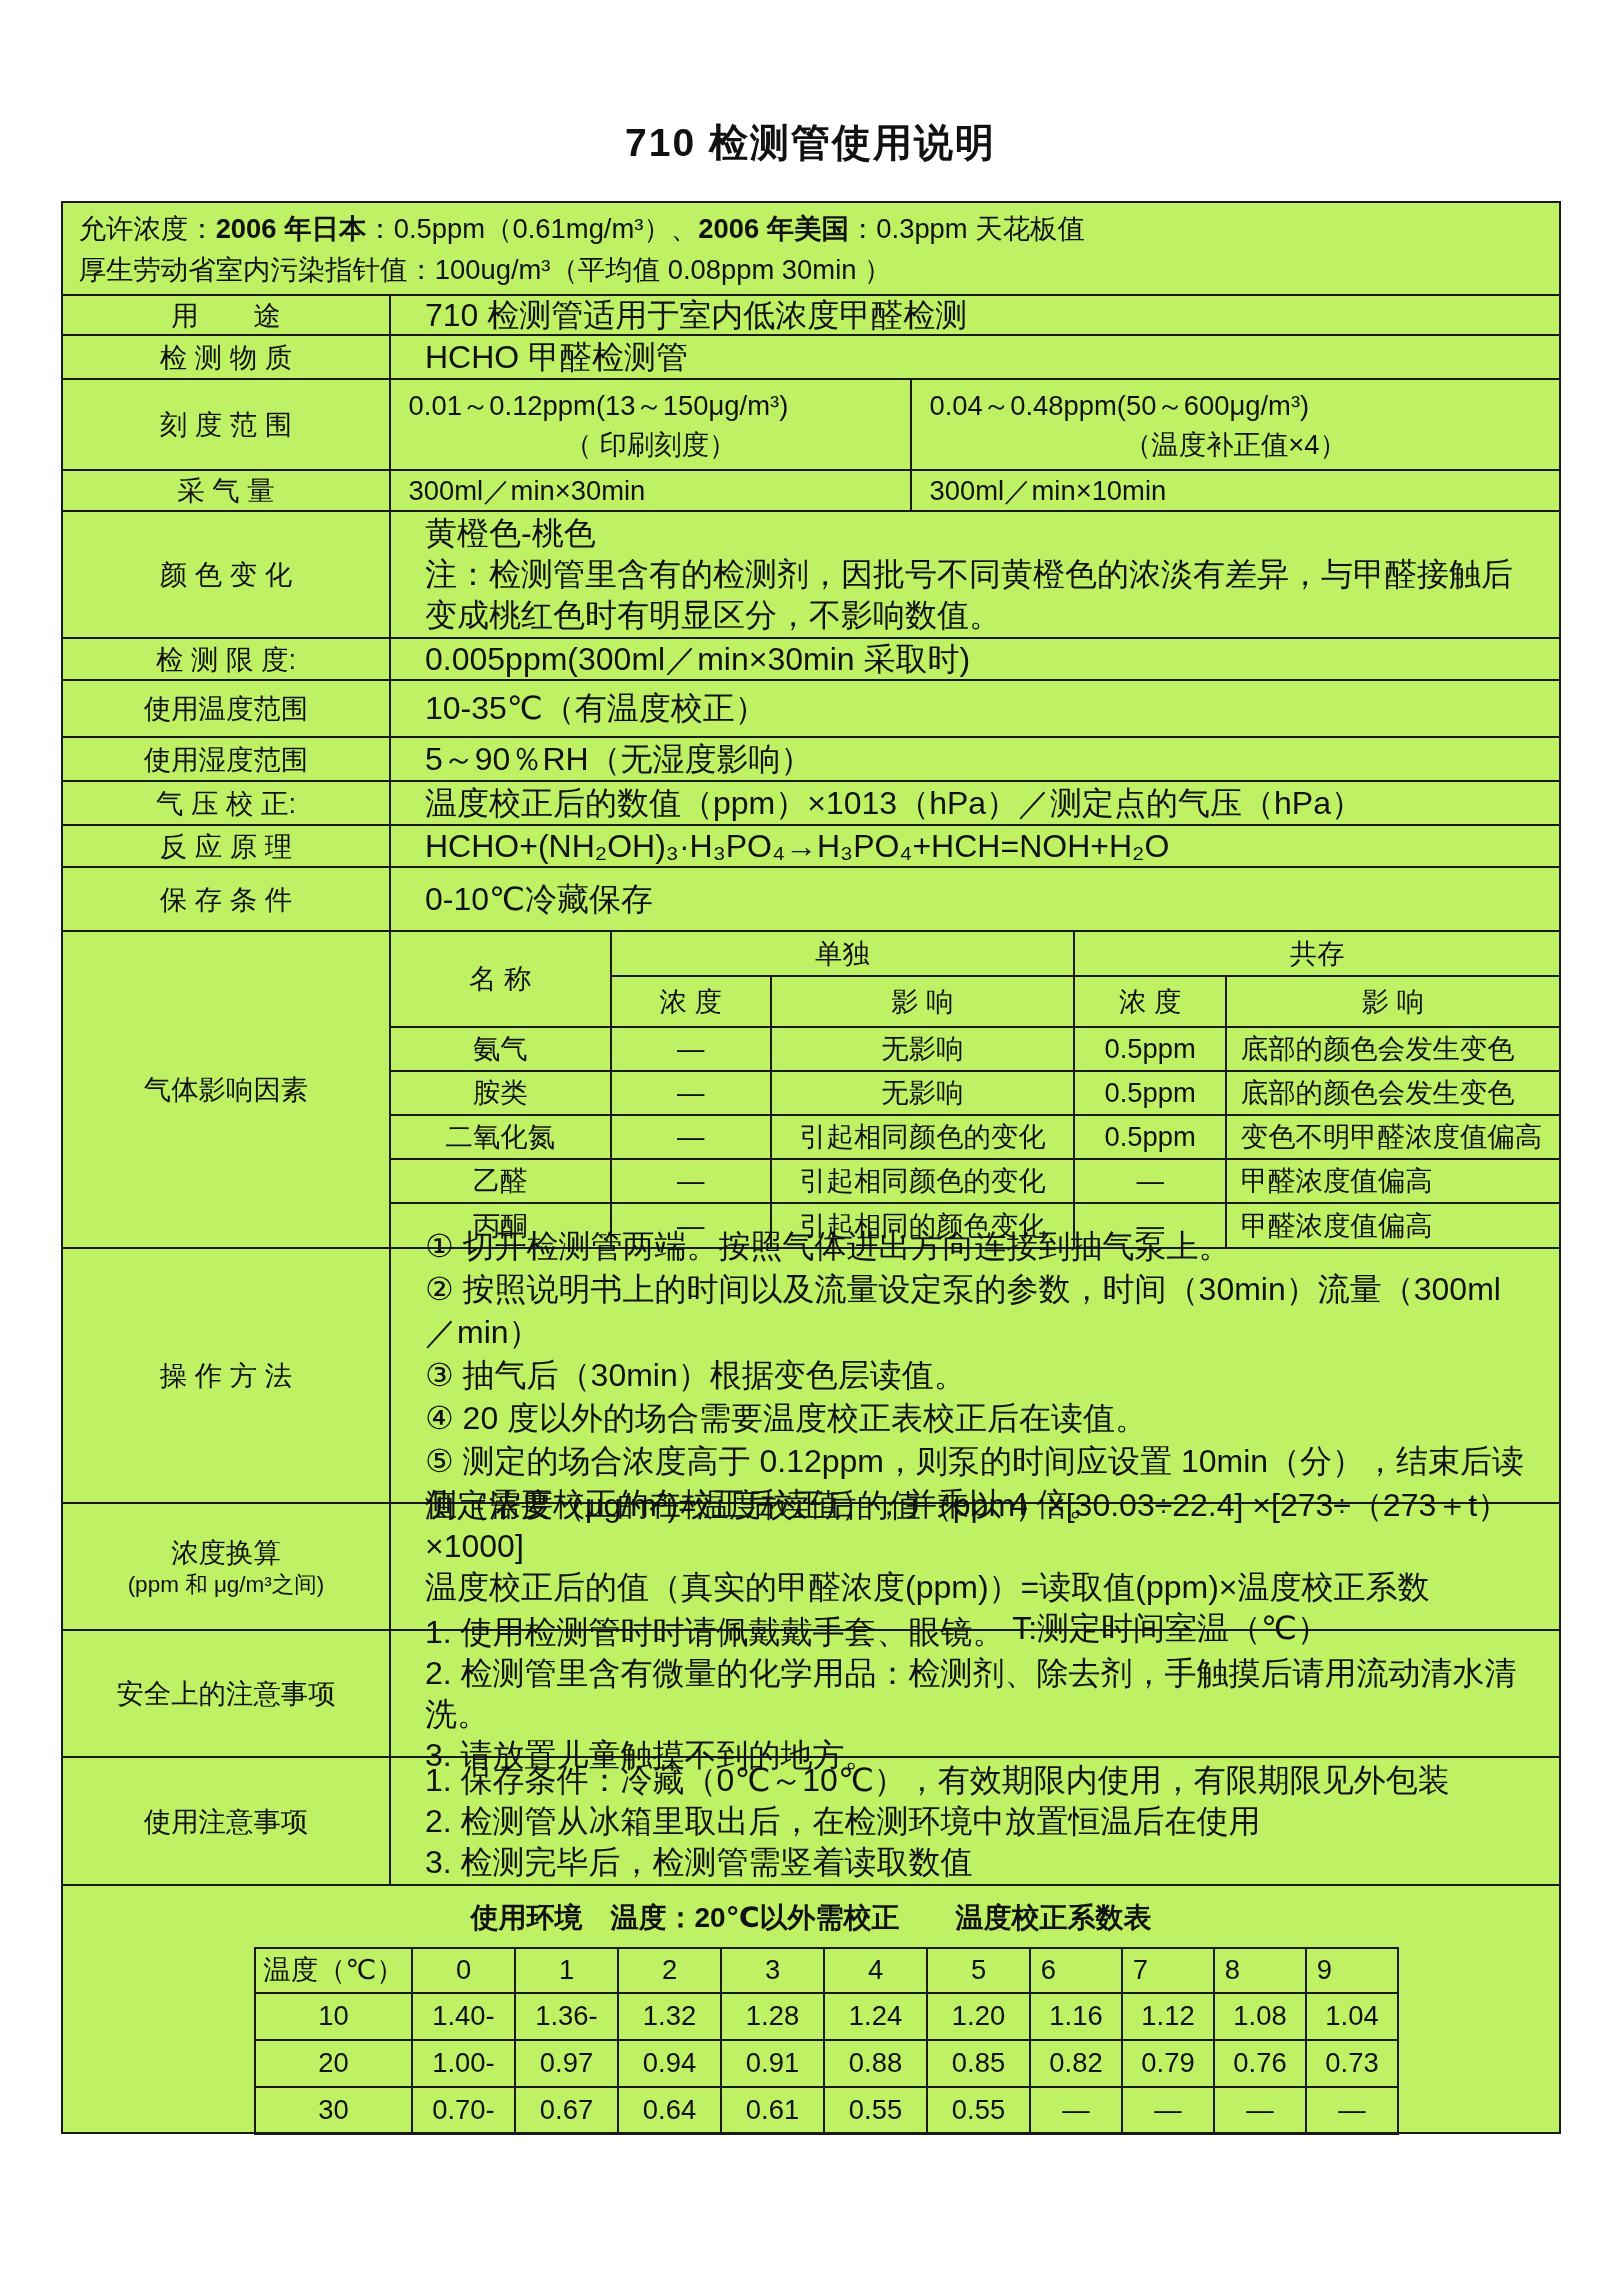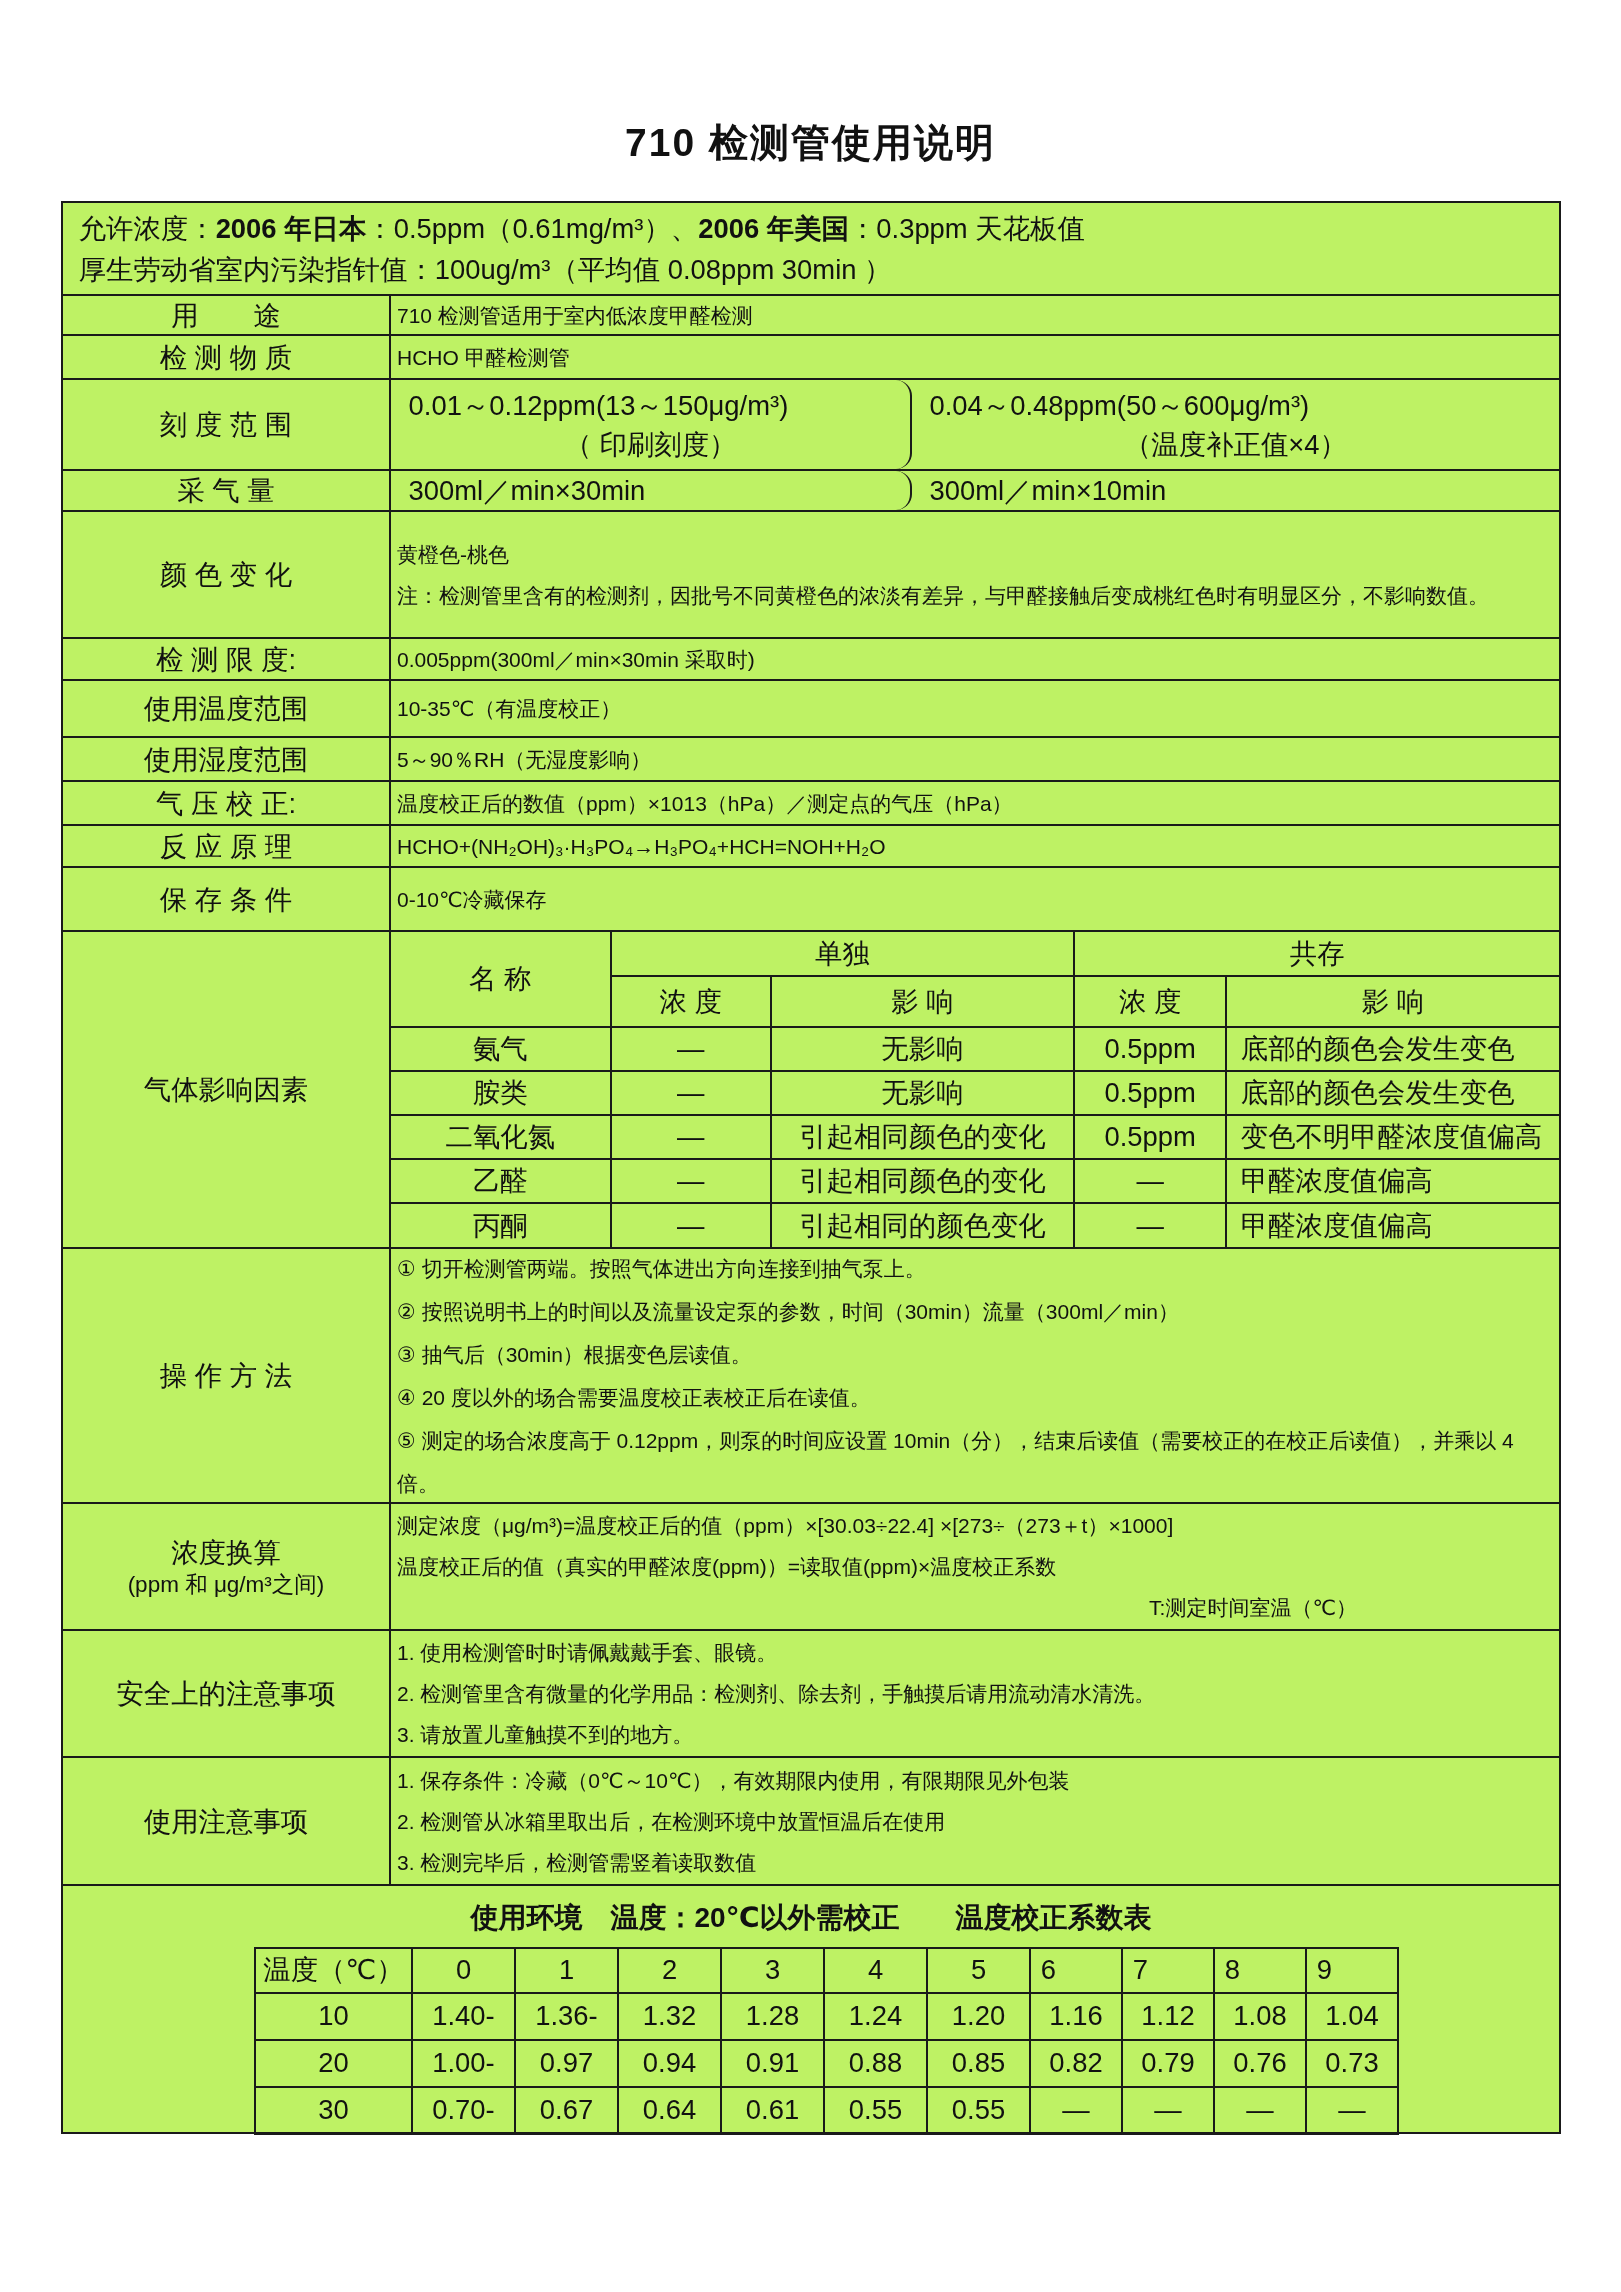--- a/index.html
+++ b/index.html
@@ -19,32 +19,32 @@
   .row{display:flex;border-top:2.9px solid #1a1a1a;box-sizing:border-box;}
   .row:first-child{border-top:none;}
   .lab{
     flex:0 0 328px;box-sizing:border-box;border-right:2px solid #1a1a1a;
     display:flex;flex-direction:column;align-items:center;justify-content:center;
     text-align:center;font-size:27.4px;line-height:35px;padding:0 21px;
   }
   .lab .small{font-size:22.5px;line-height:29px;}
   .val{
     flex:1;box-sizing:border-box;display:flex;flex-direction:column;
-    justify-content:center;padding:2px 6px;font-size:21px;line-height:41px;
+    justify-content:center;padding:2px 34px;font-size:32px;line-height:41px;
   }
   .val .rline{text-align:right;padding-right:196px;}
   .full{
     flex:1;box-sizing:border-box;display:flex;flex-direction:column;
     justify-content:center;padding:3.9px 15.7px;font-size:27.4px;line-height:41px;
   }
   .b{font-weight:bold;}
   .split{flex:1;display:flex;padding:0;}
   .sub{
     box-sizing:border-box;display:flex;flex-direction:column;justify-content:center;
-    padding:2px 17.6px;font-size:27.4px;line-height:39px;border-radius:16px;
+    padding:2px 17.6px;font-size:27.4px;line-height:39px;
   }
   .sub-a{flex:0 0 44.6%;border-right:2px solid #1a1a1a;}
   .sub-b{flex:1;}
   .cline{text-align:center;}
   .steps div{line-height:43px;}
   
   .gwrap{flex:1;display:flex;}
   .gtab{border-collapse:collapse;width:100%;table-layout:fixed;font-size:27.4px;font-weight:normal;}
   .gtab th,.gtab td{
     border-right:2px solid #1a1a1a;border-bottom:2px solid #1a1a1a;

